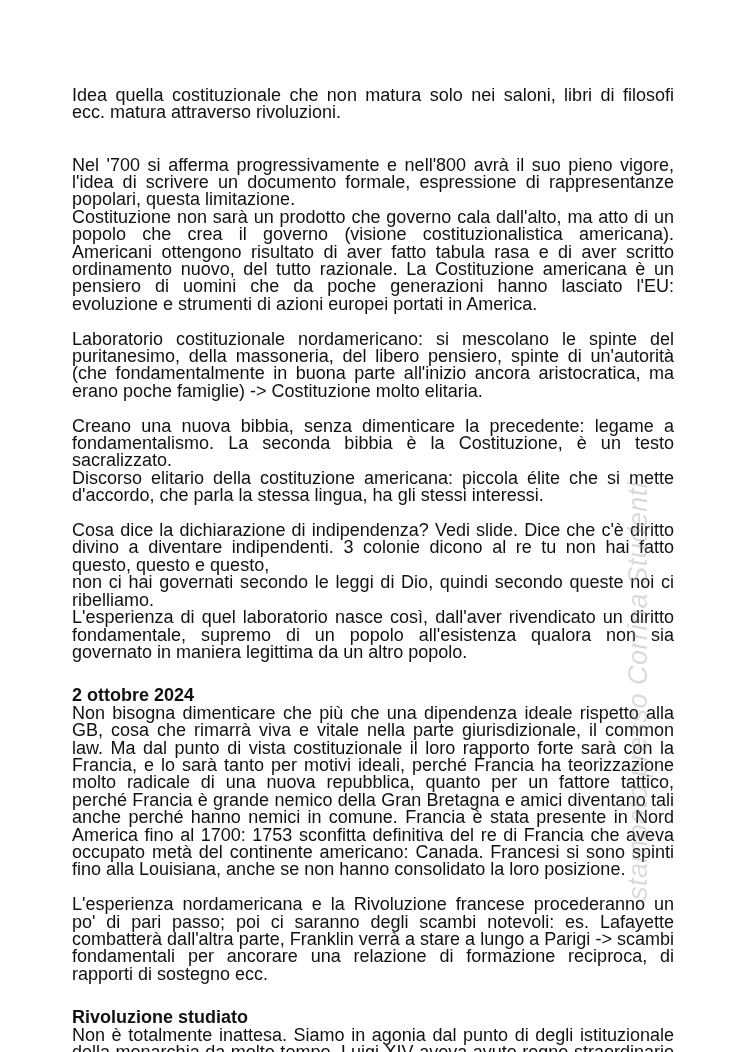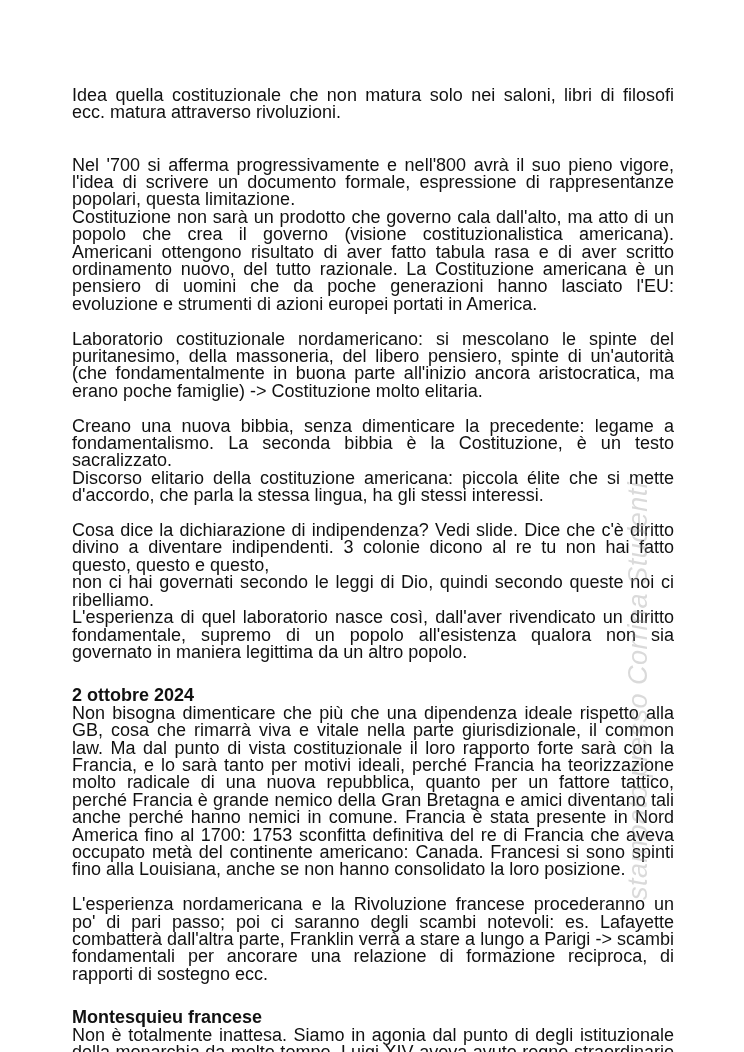--- a/index.html
+++ b/index.html
@@ -51,17 +51,17 @@
   <div class="gap"></div>
   <p class="last-left">Cosa dice la dichiarazione di indipendenza? Vedi slide. Dice che c'è diritto divino a diventare indipendenti. 3 colonie dicono al re tu non hai fatto questo, questo e questo,</p>
   <p>non ci hai governati secondo le leggi di Dio, quindi secondo queste noi ci ribelliamo.</p>
   <p>L'esperienza di quel laboratorio nasce così, dall'aver rivendicato un diritto fondamentale, supremo di un popolo all'esistenza qualora non sia governato in maniera legittima da un altro popolo.</p>
   <div class="gap2"></div>
   <p class="heading">2 ottobre 2024</p>
   <p>Non bisogna dimenticare che più che una dipendenza ideale rispetto alla GB, cosa che rimarrà viva e vitale nella parte giurisdizionale, il common law. Ma dal punto di vista costituzionale il loro rapporto forte sarà con la Francia, e lo sarà tanto per motivi ideali, perché Francia ha teorizzazione molto radicale di una nuova repubblica, quanto per un fattore tattico, perché Francia è grande nemico della Gran Bretagna e amici diventano tali anche perché hanno nemici in comune. Francia è stata presente in Nord America fino al 1700: 1753 sconfitta definitiva del re di Francia che aveva occupato metà del continente americano: Canada. Francesi si sono spinti fino alla Louisiana, anche se non hanno consolidato la loro posizione.</p>
   <div class="gap"></div>
   <p>L'esperienza nordamericana e la Rivoluzione francese procederanno un po' di pari passo; poi ci saranno degli scambi notevoli: es. Lafayette combatterà dall'altra parte, Franklin verrà a stare a lungo a Parigi -&gt; scambi fondamentali per ancorare una relazione di formazione reciproca, di rapporti di sostegno ecc.</p>
   <div class="gap2"></div>
-  <p class="heading">Montesquieu francese</p>
+  <p class="heading">Rivoluzione studiato</p>
   <p>Non è totalmente inattesa. Siamo in agonia dal punto di degli istituzionale della monarchia da molto tempo. Luigi XIV aveva avuto regno straordinario e forte, solido, ma sistema feudale si sgretola nella</p>
 </div>
 
 <div class="watermark">stampato presso Corrina Studenti</div>
 
 </body></html>

